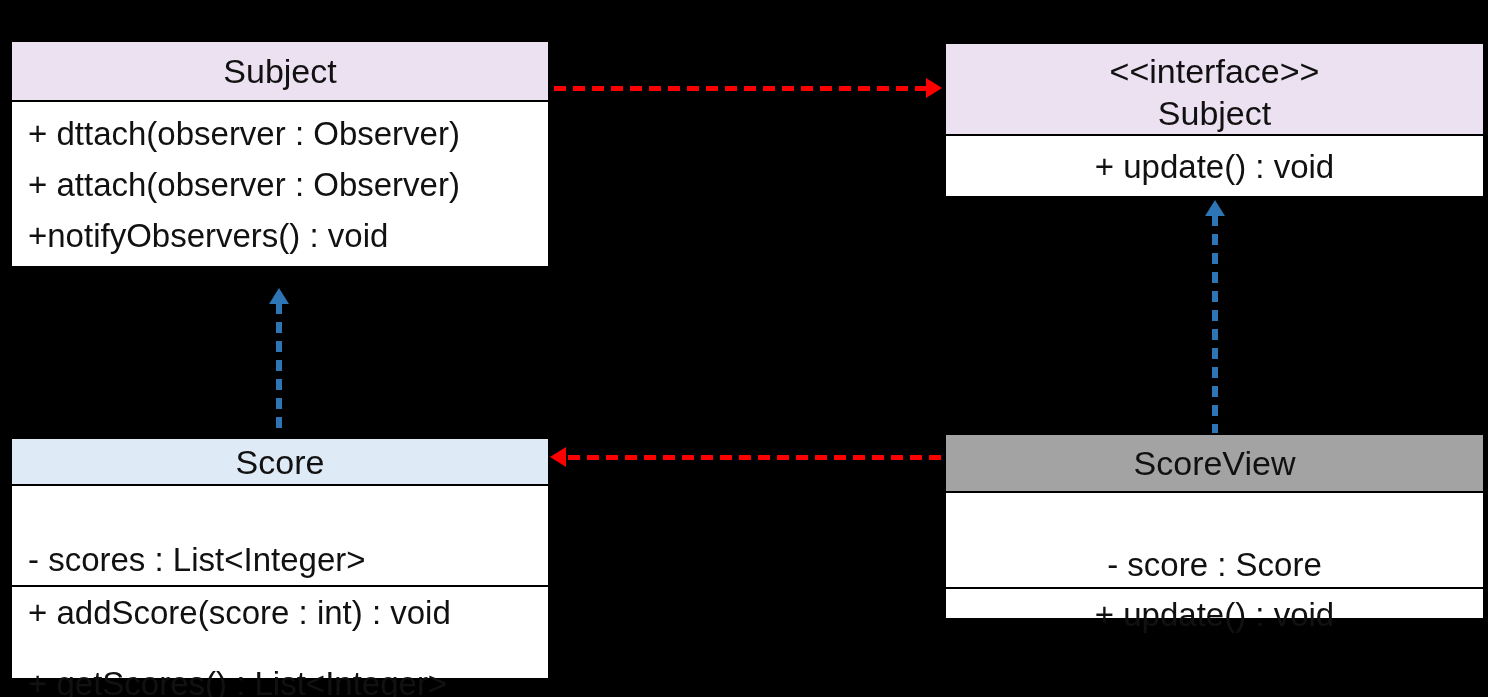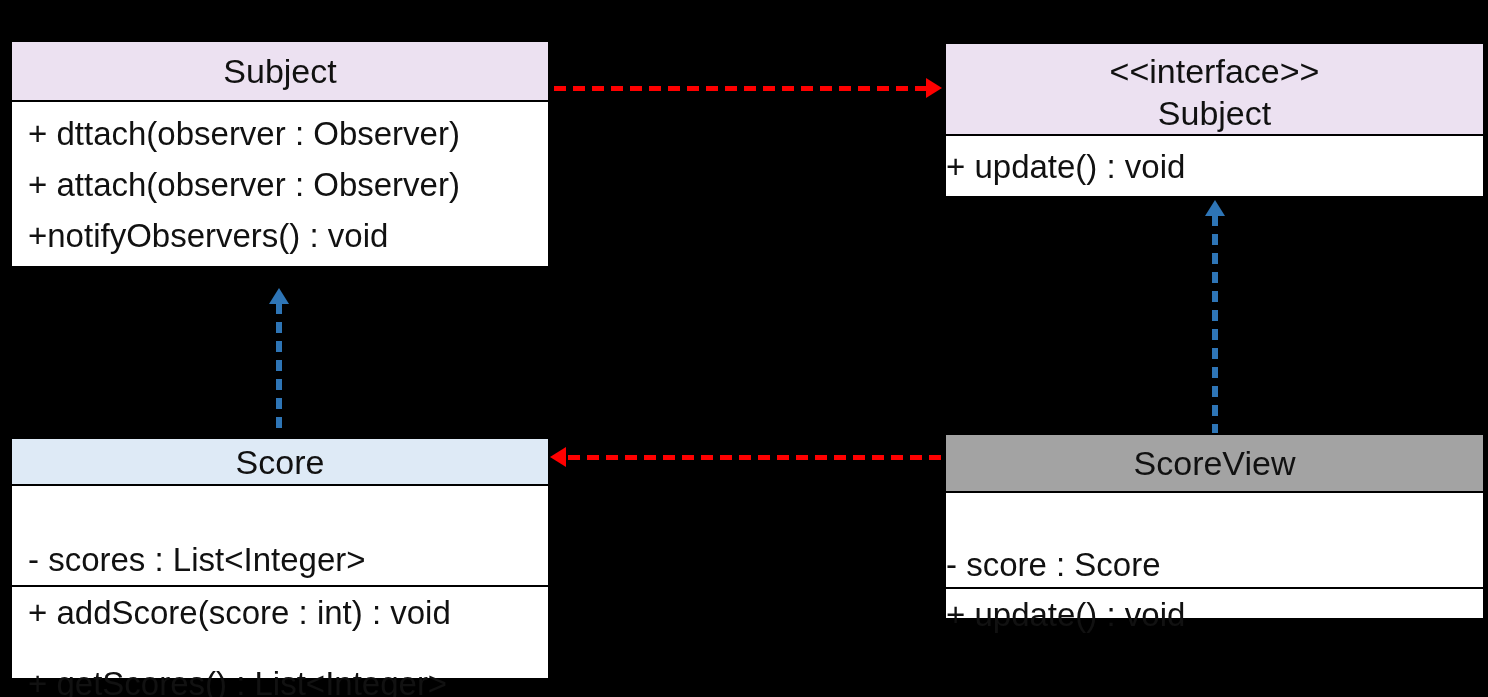--- a/index.html
+++ b/index.html
@@ -34,21 +34,21 @@
   .hdr-blue     { background: #DEEAF6; }
   .hdr-green    { background: #a3a3a3; }
   .box-section {
     display: flex;
     flex-direction: column;
     justify-content: center;
     font-size: 33px;
     box-sizing: border-box;
   }
   .box-section.left   { align-items: flex-start; padding-left: 16px; }
-  .box-section.center { }
+  .box-section.center { align-items: center; }
   .box-section .line  { line-height: 51px; white-space: pre; }
   .divider-bottom { border-bottom: 2px solid #000000; margin-top: 48px; }
 
   
   #box-subject   { left: 10px;  top: 40px;  width: 540px; height: 228px; }
   #box-subject .box-header { height: 58px; }
   #box-subject .methods    { flex: 1; }
 
   #box-observer  { left: 944px; top: 42px;  width: 541px; height: 156px; }
   #box-observer .box-header { height: 90px; justify-content: flex-end; }

